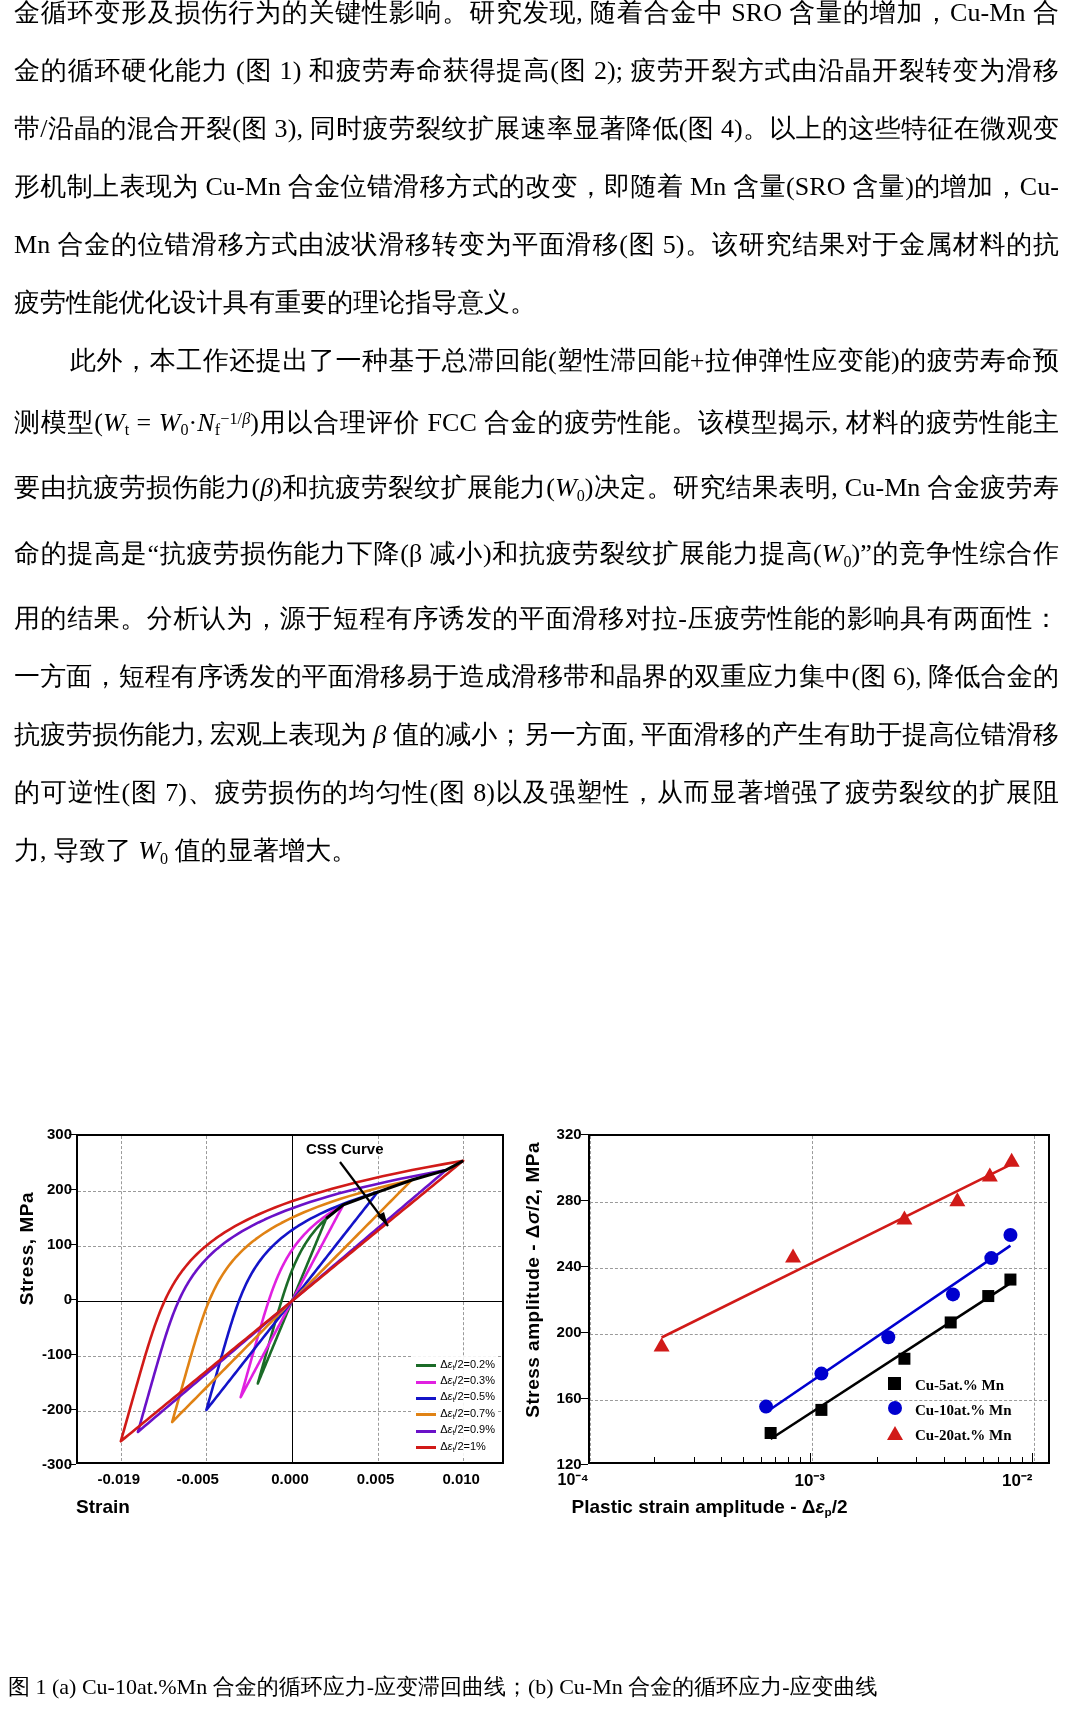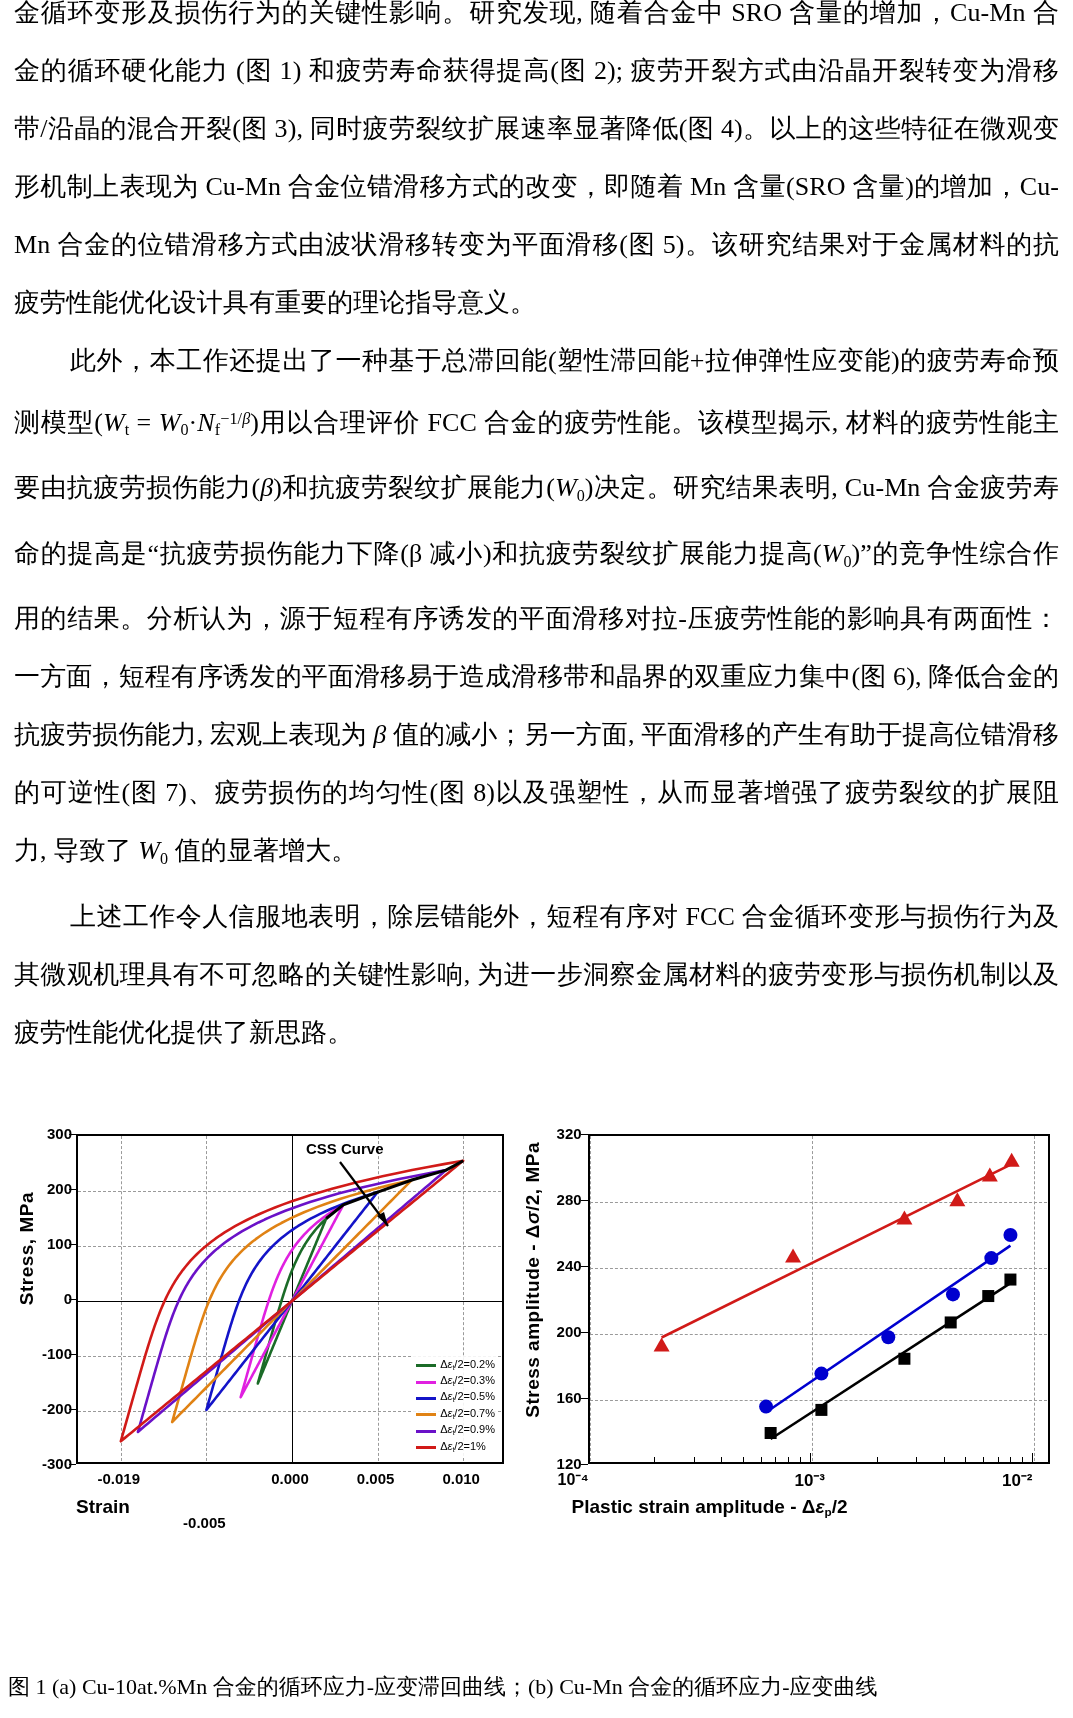--- a/index.html
+++ b/index.html
@@ -115,21 +115,20 @@
   }
 </style>
 </head>
 <body>
 
 <div class="page">
 
   <div id="text-body" style="position:absolute;left:14px;top:-16px;width:1045px;">
       <p class="para">金循环变形及损伤行为的关键性影响。研究发现, 随着合金中 SRO 含量的增加，Cu-Mn 合金的循环硬化能力 (图 1) 和疲劳寿命获得提高(图 2); 疲劳开裂方式由沿晶开裂转变为滑移带/沿晶的混合开裂(图 3), 同时疲劳裂纹扩展速率显著降低(图 4)。以上的这些特征在微观变形机制上表现为 Cu-Mn 合金位错滑移方式的改变，即随着 Mn 含量(SRO 含量)的增加，Cu-Mn 合金的位错滑移方式由波状滑移转变为平面滑移(图 5)。该研究结果对于金属材料的抗疲劳性能优化设计具有重要的理论指导意义。</p>
       <p class="para indent">此外，本工作还提出了一种基于总滞回能(塑性滞回能+拉伸弹性应变能)的疲劳寿命预测模型(<i>W</i><sub>t</sub> = <i>W</i><sub>0</sub>·<i>N</i><sub>f</sub><sup>−1/<i>β</i></sup>)用以合理评价 FCC 合金的疲劳性能。该模型揭示, 材料的疲劳性能主要由抗疲劳损伤能力(<i>β</i>)和抗疲劳裂纹扩展能力(<i>W</i><sub>0</sub>)决定。研究结果表明, Cu-Mn 合金疲劳寿命的提高是“抗疲劳损伤能力下降(β 减小)和抗疲劳裂纹扩展能力提高(<i>W</i><sub>0</sub>)”的竞争性综合作用的结果。分析认为，源于短程有序诱发的平面滑移对拉-压疲劳性能的影响具有两面性：一方面，短程有序诱发的平面滑移易于造成滑移带和晶界的双重应力集中(图 6), 降低合金的抗疲劳损伤能力, 宏观上表现为 <i>β</i> 值的减小；另一方面, 平面滑移的产生有助于提高位错滑移的可逆性(图 7)、疲劳损伤的均匀性(图 8)以及强塑性，从而显著增强了疲劳裂纹的扩展阻力, 导致了 <i>W</i><sub>0</sub> 值的显著增大。</p>
-      <p class="para indent">上述工作令人信服地表明，除层错能外，短程有序对 FCC 合金循环变形与损伤行为及其微观机理具有不可忽略的关键性影响, 为进一步洞察金属材料的疲劳变形与损伤机制以及疲劳性能优化提供了新思路。</p>
     </div>
 
   <div class="figwrap">
     <div class="figrow">
 
       <div class="panel" id="panelA">
         <div class="axis-title-y" style="left:2px;top:70px;font-size:19px;">Stress, MPa</div>
         <div class="panel-letter" style="left:72px;top:24px;">(a)</div>
         <div class="plotbox" id="plotA" style="left:62px;top:12px;width:428px;height:330px;">
             <div class="glineV" style="left: 42.8px; top: 0px; height: 330px;"></div>
@@ -190,21 +189,21 @@
           <div style="position: absolute; height: 0px; border-top: 1.6px solid rgb(0, 0, 0); width: 7px; left: 55px; top: 232px;"></div>
           <div class="ticklbl" style="left: 20px; top: 168px; width: 38px; text-align: right;">0</div>
           <div style="position: absolute; height: 0px; border-top: 1.6px solid rgb(0, 0, 0); width: 7px; left: 55px; top: 177px;"></div>
           <div class="ticklbl" style="left: 20px; top: 113px; width: 38px; text-align: right;">100</div>
           <div style="position: absolute; height: 0px; border-top: 1.6px solid rgb(0, 0, 0); width: 7px; left: 55px; top: 122px;"></div>
           <div class="ticklbl" style="left: 20px; top: 58px; width: 38px; text-align: right;">200</div>
           <div style="position: absolute; height: 0px; border-top: 1.6px solid rgb(0, 0, 0); width: 7px; left: 55px; top: 67px;"></div>
           <div class="ticklbl" style="left: 20px; top: 3px; width: 38px; text-align: right;">300</div>
           <div style="position: absolute; height: 0px; border-top: 1.6px solid rgb(0, 0, 0); width: 7px; left: 55px; top: 12px;"></div>
           <div class="ticklbl" style="left: 76.8px; top: 348px; width: 56px; text-align: center;">-0.019</div>
-          <div class="ticklbl" style="left: 162.4px; top: 348px; width: 56px; text-align: center; margin-top: 44px;">-0.005</div>
+          <div class="ticklbl" style="left: 162.4px; top: 348px; width: 56px; ">-0.005</div>
           <div class="ticklbl" style="left: 248px; top: 348px; width: 56px; text-align: center;">0.000</div>
           <div class="ticklbl" style="left: 333.6px; top: 348px; width: 56px; text-align: center;">0.005</div>
           <div class="ticklbl" style="left: 419.2px; top: 348px; width: 56px; text-align: center;">0.010</div>
         </div>
 
       <div class="panel" id="panelB">
         <div class="axis-title-y" style="left:0px;top:20px;font-size:19px;">
           Stress amplitude - Δ<i>σ</i>/2, MPa
         </div>
         <div class="panel-letter" style="left:76px;top:26px;">(b)</div>
@@ -232,20 +231,34 @@
               <circle cx="401.3383391018919" cy="122.1" r="7" fill="#0000cf"></circle>
               <circle cx="420.4288145175868" cy="99.00000000000003" r="7" fill="#0000cf"></circle>
               <line x1="71.59804584138729" y1="201.4747942616498" x2="421.65814925597994" y2="28.13243229771183" stroke="#d11a18" stroke-width="2.6"></line>
               <polygon points="71.59804584138729,201.55 63.59804584138729,215.55 79.59804584138729,215.55" fill="#d11a18"></polygon>
               <polygon points="203.05204301155317,112.44999999999999 195.05204301155317,126.44999999999999 211.05204301155317,126.44999999999999" fill="#d11a18"></polygon>
               <polygon points="314.4111115878852,74.5 306.4111115878852,88.5 322.4111115878852,88.5" fill="#d11a18"></polygon>
               <polygon points="367.34853337875563,56.349999999999966 359.34853337875563,70.34999999999997 375.34853337875563,70.34999999999997" fill="#d11a18"></polygon>
               <polygon points="399.81859947409,31.600000000000023 391.81859947409,45.60000000000002 407.81859947409,45.60000000000002" fill="#d11a18"></polygon>
               <polygon points="421.65814925597994,16.75 413.65814925597994,30.75 429.65814925597994,30.75" fill="#d11a18"></polygon>
             </svg>
+            <div class="legendB" style="right: 36px; bottom: 14px;">
+              <div class="row">
+                <span class="mk"><span class="sq"></span></span>
+                <span>Cu-5at.% Mn</span>
+              </div>
+              <div class="row">
+                <span class="mk"><span class="ci"></span></span>
+                <span>Cu-10at.% Mn</span>
+              </div>
+              <div class="row">
+                <span class="mk"><span class="tr"></span></span>
+                <span>Cu-20at.% Mn</span>
+              </div>
+            </div>
           </div>
         <div class="axis-title-x" style="left:50px;top:374px;width:480px;font-size:19px;">
           Plastic strain amplitude - Δ<i>ε</i><sub>p</sub>/2
         </div>
       <div class="ticklbl" style="left: 20px; top: 333px; width: 40px; text-align: right;">120</div>
           <div style="position: absolute; height: 0px; border-top: 1.6px solid rgb(0, 0, 0); width: 7px; left: 59px; top: 342px;"></div>
           <div class="ticklbl" style="left: 20px; top: 267px; width: 40px; text-align: right;">160</div>
           <div style="position: absolute; height: 0px; border-top: 1.6px solid rgb(0, 0, 0); width: 7px; left: 59px; top: 276px;"></div>
           <div class="ticklbl" style="left: 20px; top: 201px; width: 40px; text-align: right;">200</div>
           <div style="position: absolute; height: 0px; border-top: 1.6px solid rgb(0, 0, 0); width: 7px; left: 59px; top: 210px;"></div>

